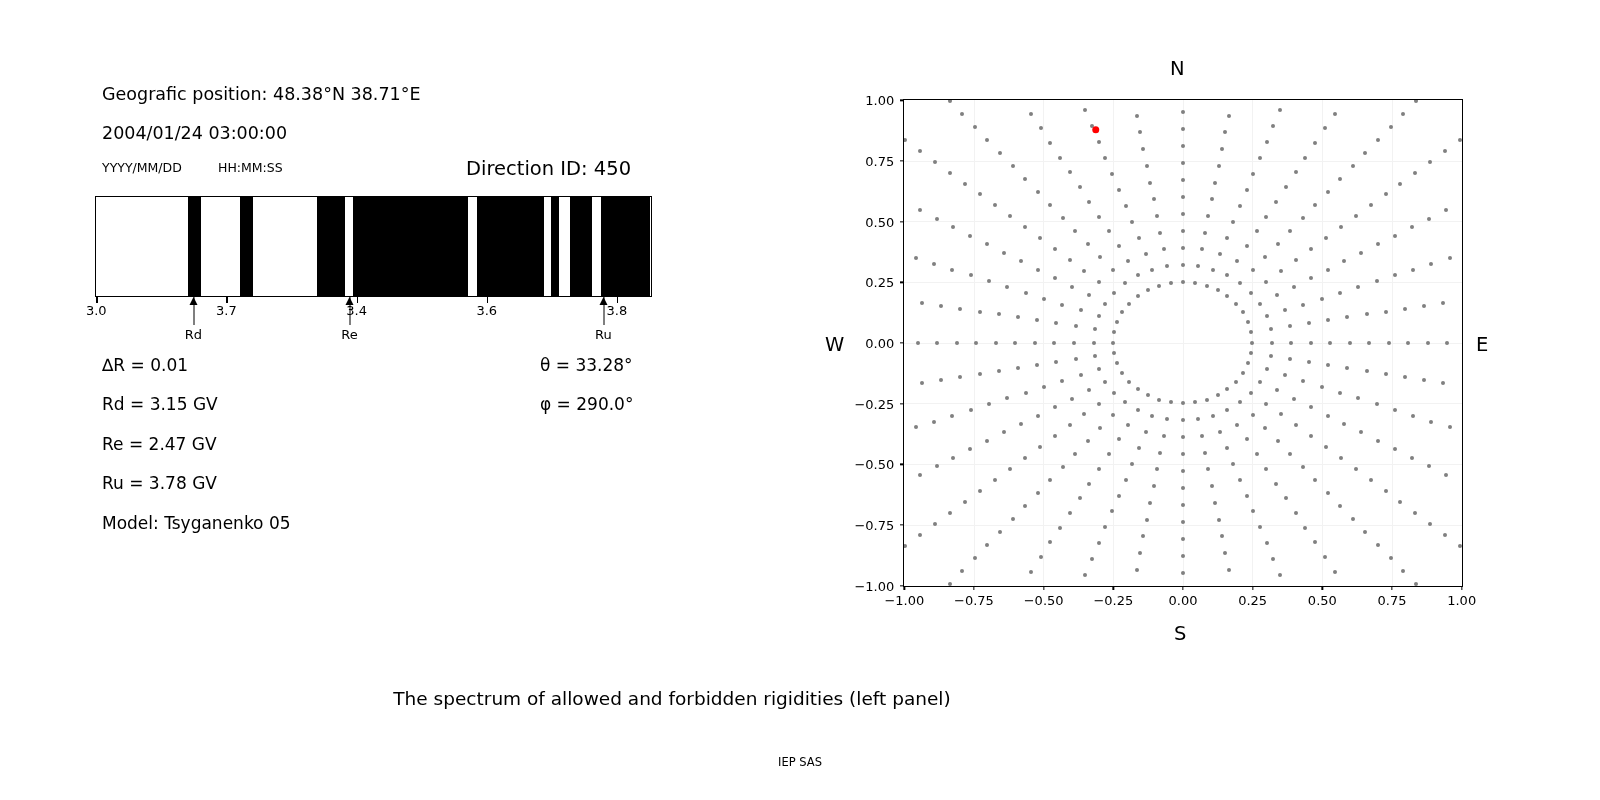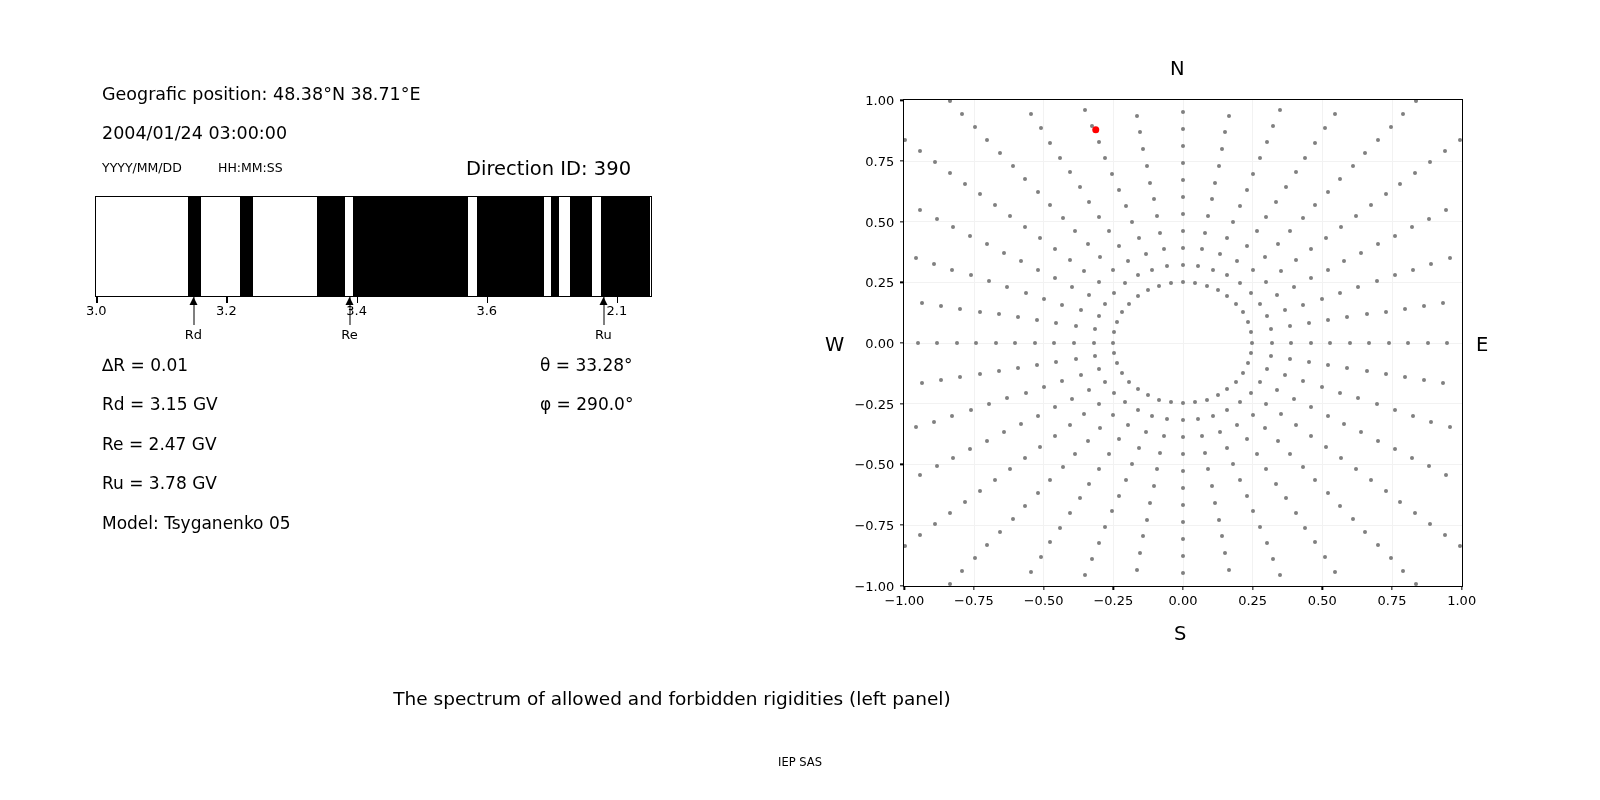--- a/index.html
+++ b/index.html
@@ -200,46 +200,46 @@
 </style>
 </head>
 <body>
 
 <div id="left-panel">
 
   <div class="hdr-line" id="geo-position">Geografic position: 48.38°N 38.71°E</div>
   <div class="hdr-line" id="datetime">2004/01/24 03:00:00</div>
   <div class="hdr-line" id="fmt-date">YYYY/MM/DD</div>
   <div class="hdr-line" id="fmt-time">HH:MM:SS</div>
-  <div class="hdr-line" id="direction-id">Direction ID: 390</div>
+  <div class="hdr-line" id="direction-id">Direction ID: 450</div>
 
   <div id="spectrum-wrap">
     <div id="spectrum-bar">
         <div class="band" style="left: 92.4px; width: 13.0141px;"></div>
         <div class="band" style="left: 144.456px; width: 12.3634px;"></div>
         <div class="band" style="left: 221.239px; width: 27.9803px;"></div>
         <div class="band" style="left: 257.028px; width: 115.175px;"></div>
         <div class="band" style="left: 380.662px; width: 67.6732px;"></div>
         <div class="band" style="left: 454.842px; width: 8.45915px;"></div>
         <div class="band" style="left: 474.363px; width: 22.1239px;"></div>
         <div class="band" style="left: 504.946px; width: 49.4535px;"></div>
       </div>
   </div>
 
   <div id="spectrum-axis">
       <div class="tick-mark" style="left: 1.3px;"></div>
       <div class="tick-label" style="left: 1.3px;">3.0</div>
       <div class="tick-mark" style="left: 131.441px;"></div>
-      <div class="tick-label" style="left: 131.441px;">3.2</div>
+      <div class="tick-label" style="left: 131.441px;">3.7</div>
       <div class="tick-mark" style="left: 261.582px;"></div>
       <div class="tick-label" style="left: 261.582px;">3.4</div>
       <div class="tick-mark" style="left: 391.723px;"></div>
       <div class="tick-label" style="left: 391.723px;">3.6</div>
       <div class="tick-mark" style="left: 521.863px;"></div>
-      <div class="tick-label" style="left: 521.863px;">2.1</div>
+      <div class="tick-label" style="left: 521.863px;">3.8</div>
       <div class="rarrow" style="left: 98.9056px;">
         <div class="shaft"></div>
         <div class="head"></div>
         <div class="rlabel">Rd</div>
       </div>
       <div class="rarrow" style="left: 255.075px;">
         <div class="shaft"></div>
         <div class="head"></div>
         <div class="rlabel">Re</div>
       </div>

